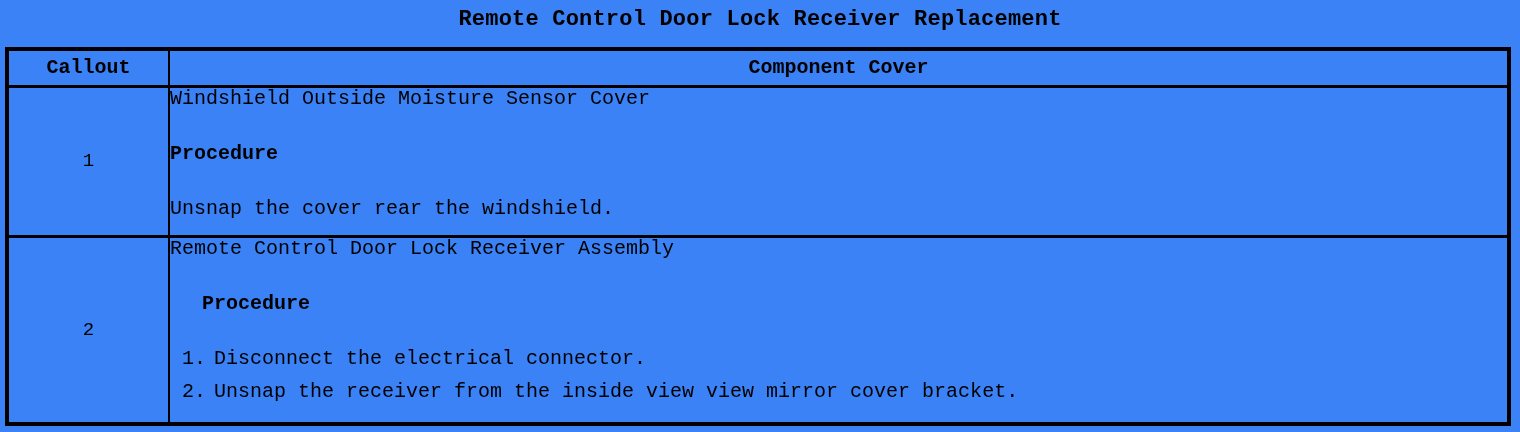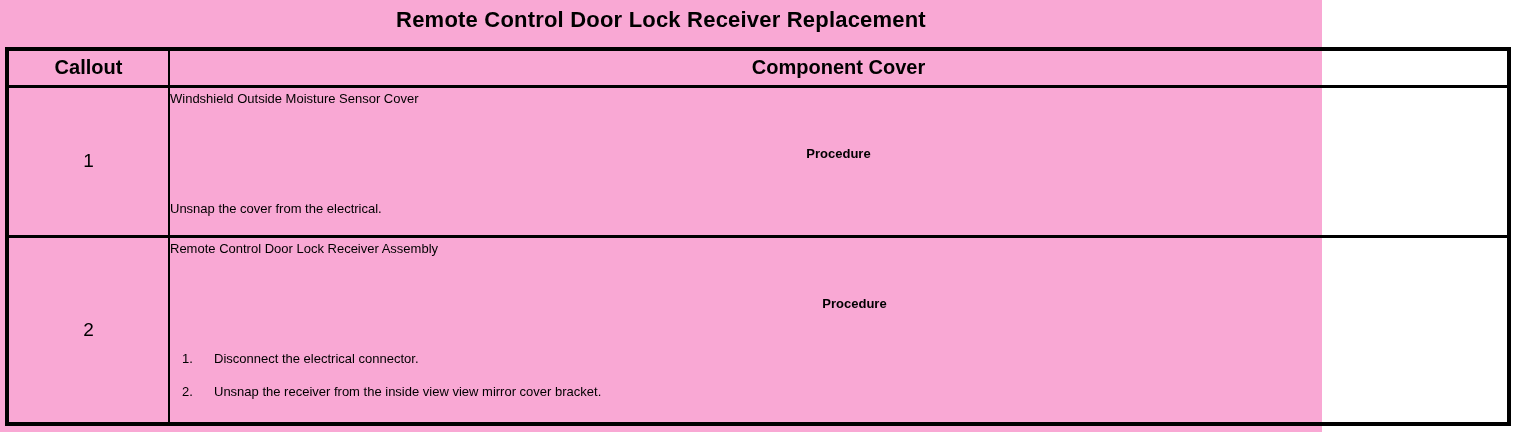--- a/index.html
+++ b/index.html
@@ -3,25 +3,26 @@
 <meta charset="utf-8">
 <style>
   html, body {
     margin: 0;
     padding: 0;
     background: #ffffff;
     font-family: "Liberation Sans", "DejaVu Sans", sans-serif;
     color: #000000;
   }
   .page {
-    width: 1322px;
+    width: 1520px;
     height: 432px;
-    background: #f9a8d4;
+    background: #3b82f6;
     position: relative;
     box-sizing: border-box;
+    font-family: Liberation Mono, monospace;
   }
   .doc-title {
     text-align: center;
     font-size: 22px;
     font-weight: bold;
     padding-top: 8px;
     line-height: 24px;
     letter-spacing: 0.2px;
   }
   table.callout-table {
@@ -48,29 +49,28 @@
   col.callout-col { width: 162px; }
   tbody tr.row-1 td { height: 150px; border-bottom-width: 3px; }
   tbody tr.row-2 td { height: 188px; }
   td.callout-cell {
     text-align: center;
     vertical-align: middle;
     font-size: 19px;
   }
   td.component-cell {
     vertical-align: top;
-    font-size: 13px;
+    font-size: 20px;
     line-height: 21px;
     padding: 7px 10px 0 7px;
   }
   .component-name { margin: 0; }
   .procedure-label {
     font-weight: bold;
     margin-top: 34px;
-    text-align: center;
   }
   .procedure-label.indented { margin-left: 32px; }
   .procedure-note { margin-top: 34px; }
   .step-list { margin-top: 34px; }
   .step {
     display: flex;
     margin-left: 12px;
   }
   .step + .step { margin-top: 12px; }
   .step-num {
@@ -96,21 +96,21 @@
         <th>Callout</th>
         <th>Component Cover</th>
       </tr>
     </thead>
     <tbody>
       <tr class="row-1">
         <td class="callout-cell">1</td>
         <td class="component-cell">
           <div class="component-name">Windshield Outside Moisture Sensor Cover</div>
           <div class="procedure-label">Procedure</div>
-          <div class="procedure-note">Unsnap the cover from the electrical.</div>
+          <div class="procedure-note">Unsnap the cover rear the windshield.</div>
         </td>
       </tr>
       <tr class="row-2">
         <td class="callout-cell">2</td>
         <td class="component-cell">
           <div class="component-name">Remote Control Door Lock Receiver Assembly</div>
           <div class="procedure-label indented">Procedure</div>
           <div class="step-list">
             <div class="step">
               <span class="step-num">1.</span>

